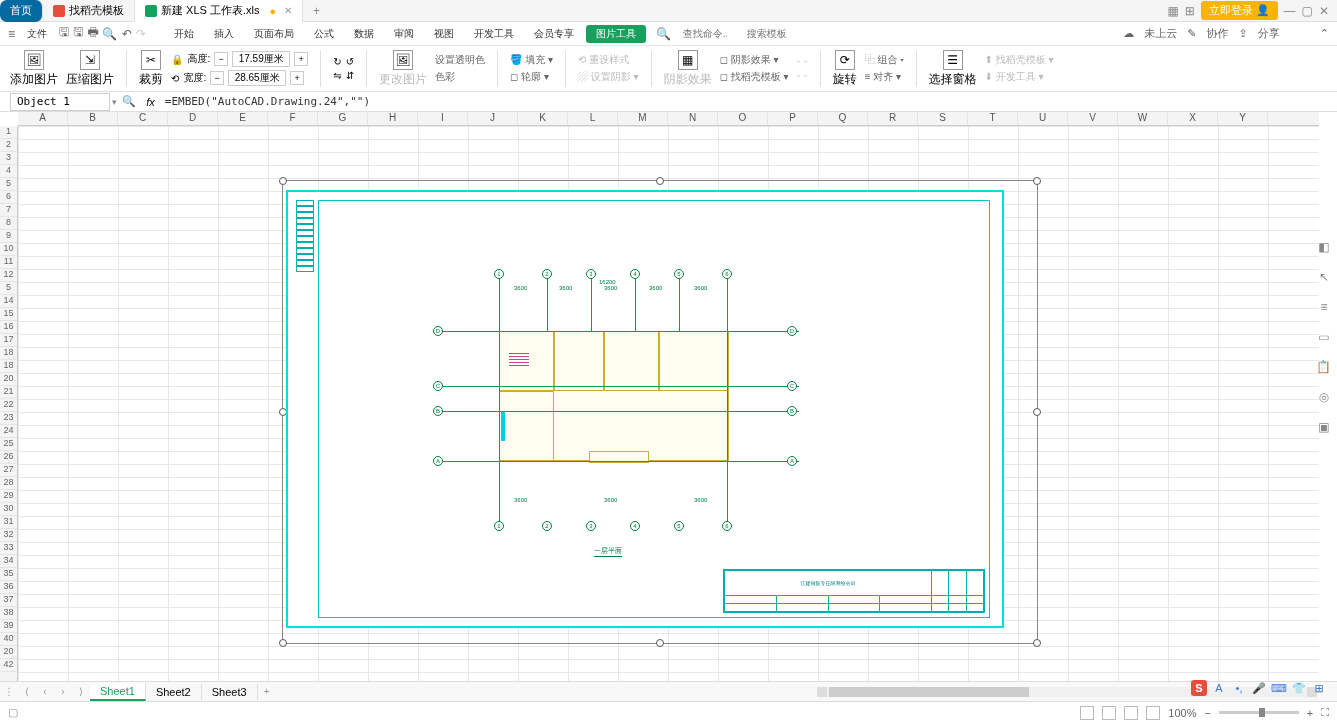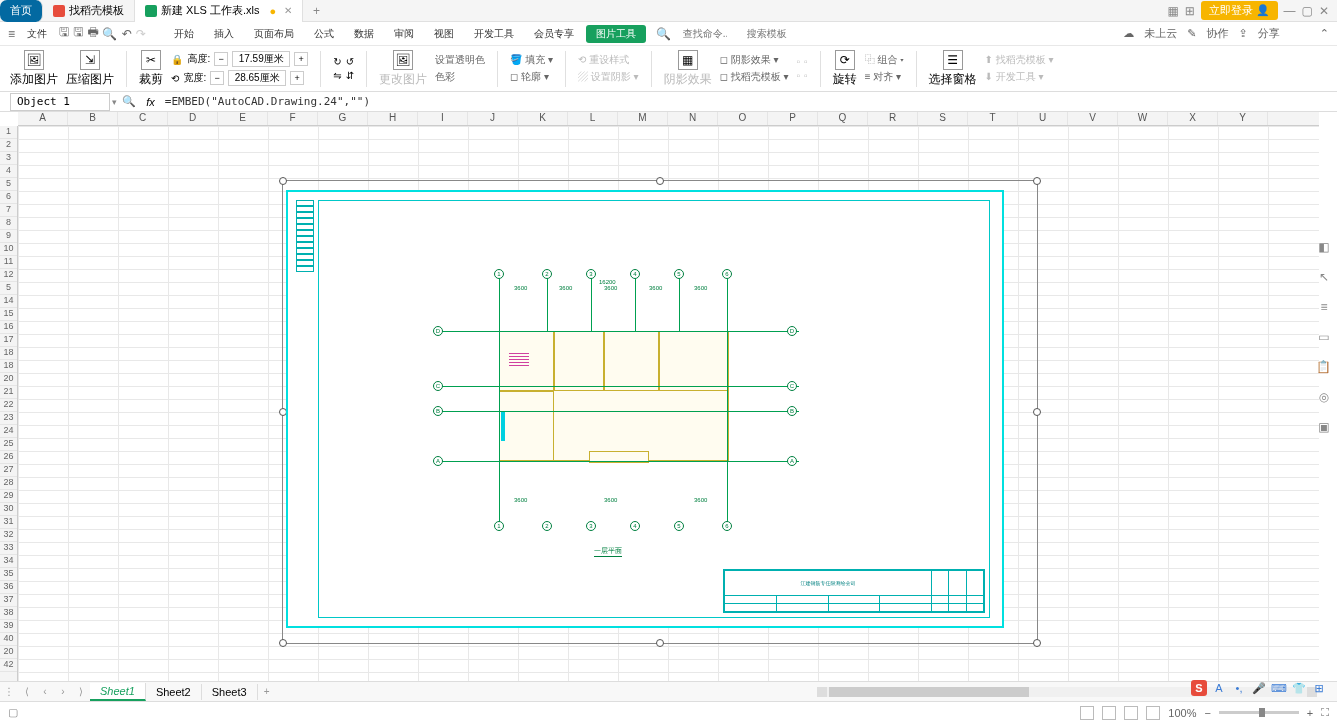--- a/index.html
+++ b/index.html
@@ -62,21 +62,21 @@
 .titleblock td { border: 1px solid #00b0b0; padding: 1px 2px; color: #0090a0; }
 
 
 .rightrail { position: absolute; right: 0; top: 120px; width: 26px; display: flex; flex-direction: column; gap: 12px; align-items: center; padding-top: 6px; }
 .rail-btn { width: 18px; height: 18px; color: #888; display: flex; align-items: center; justify-content: center; cursor: pointer; }
 
 
 .sheettabs { height: 20px; display: flex; align-items: center; border-top: 1px solid #ddd; background: #f8f8f8; }
 .nav-btn { width: 18px; text-align: center; color: #999; cursor: pointer; font-size: 10px; }
 .sheet-tab { padding: 2px 10px; font-size: 11px; border-right: 1px solid #ddd; cursor: pointer; }
-.sheet-tab.active { background: #fff; color: #17a05e; border-bottom: 2px solid #17a05e; font-style: italic; }
+.sheet-tab.active { background: #fff; color: #17a05e; border-bottom: 2px solid #17a05e; }
 
 
 .statusbar { height: 22px; display: flex; align-items: center; border-top: 1px solid #ddd; padding: 0 8px; font-size: 11px; color: #666; }
 .statusbar-right { margin-left: auto; display: flex; align-items: center; gap: 8px; }
 .view-btn { width: 14px; height: 14px; border: 1px solid #bbb; }
 .zoom-slider { width: 80px; height: 3px; background: #ccc; position: relative; }
 .zoom-thumb { position: absolute; left: 40px; top: -3px; width: 6px; height: 9px; background: #888; }
 
 .ime-bar { position: absolute; right: 10px; bottom: 30px; display: flex; gap: 4px; align-items: center; }
 .ime-btn { width: 16px; height: 16px; display: flex; align-items: center; justify-content: center; font-size: 11px; }

